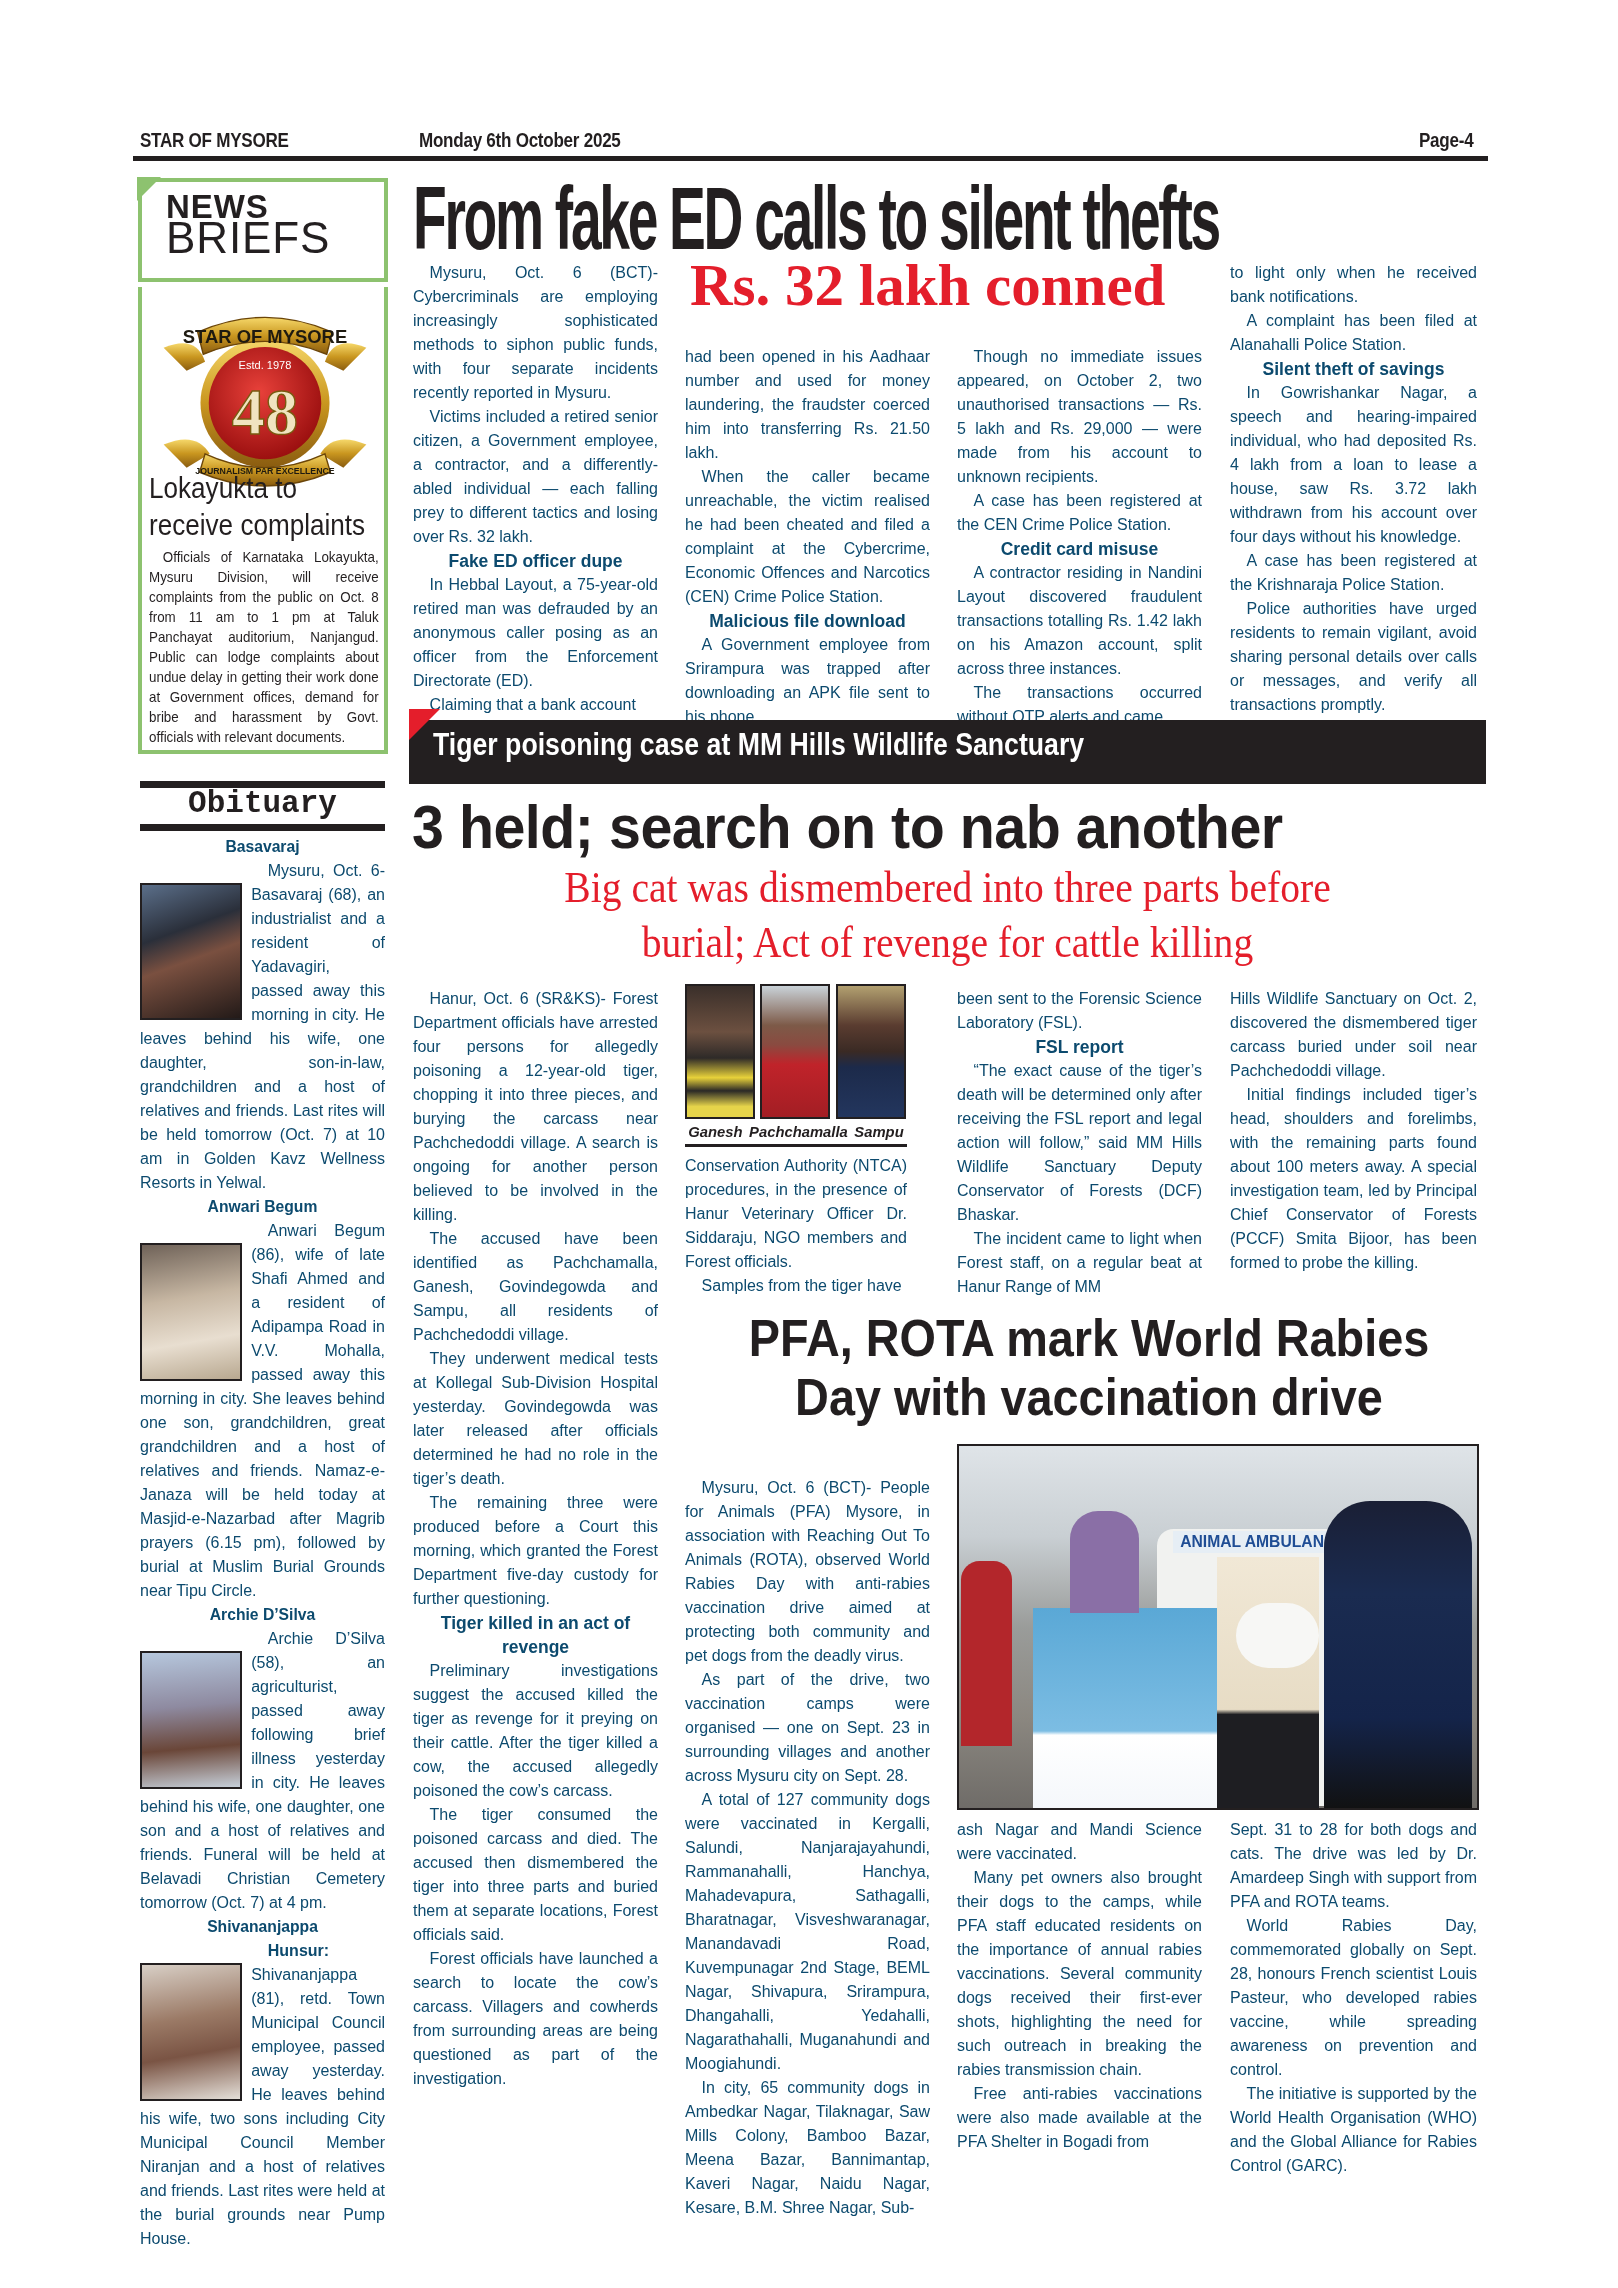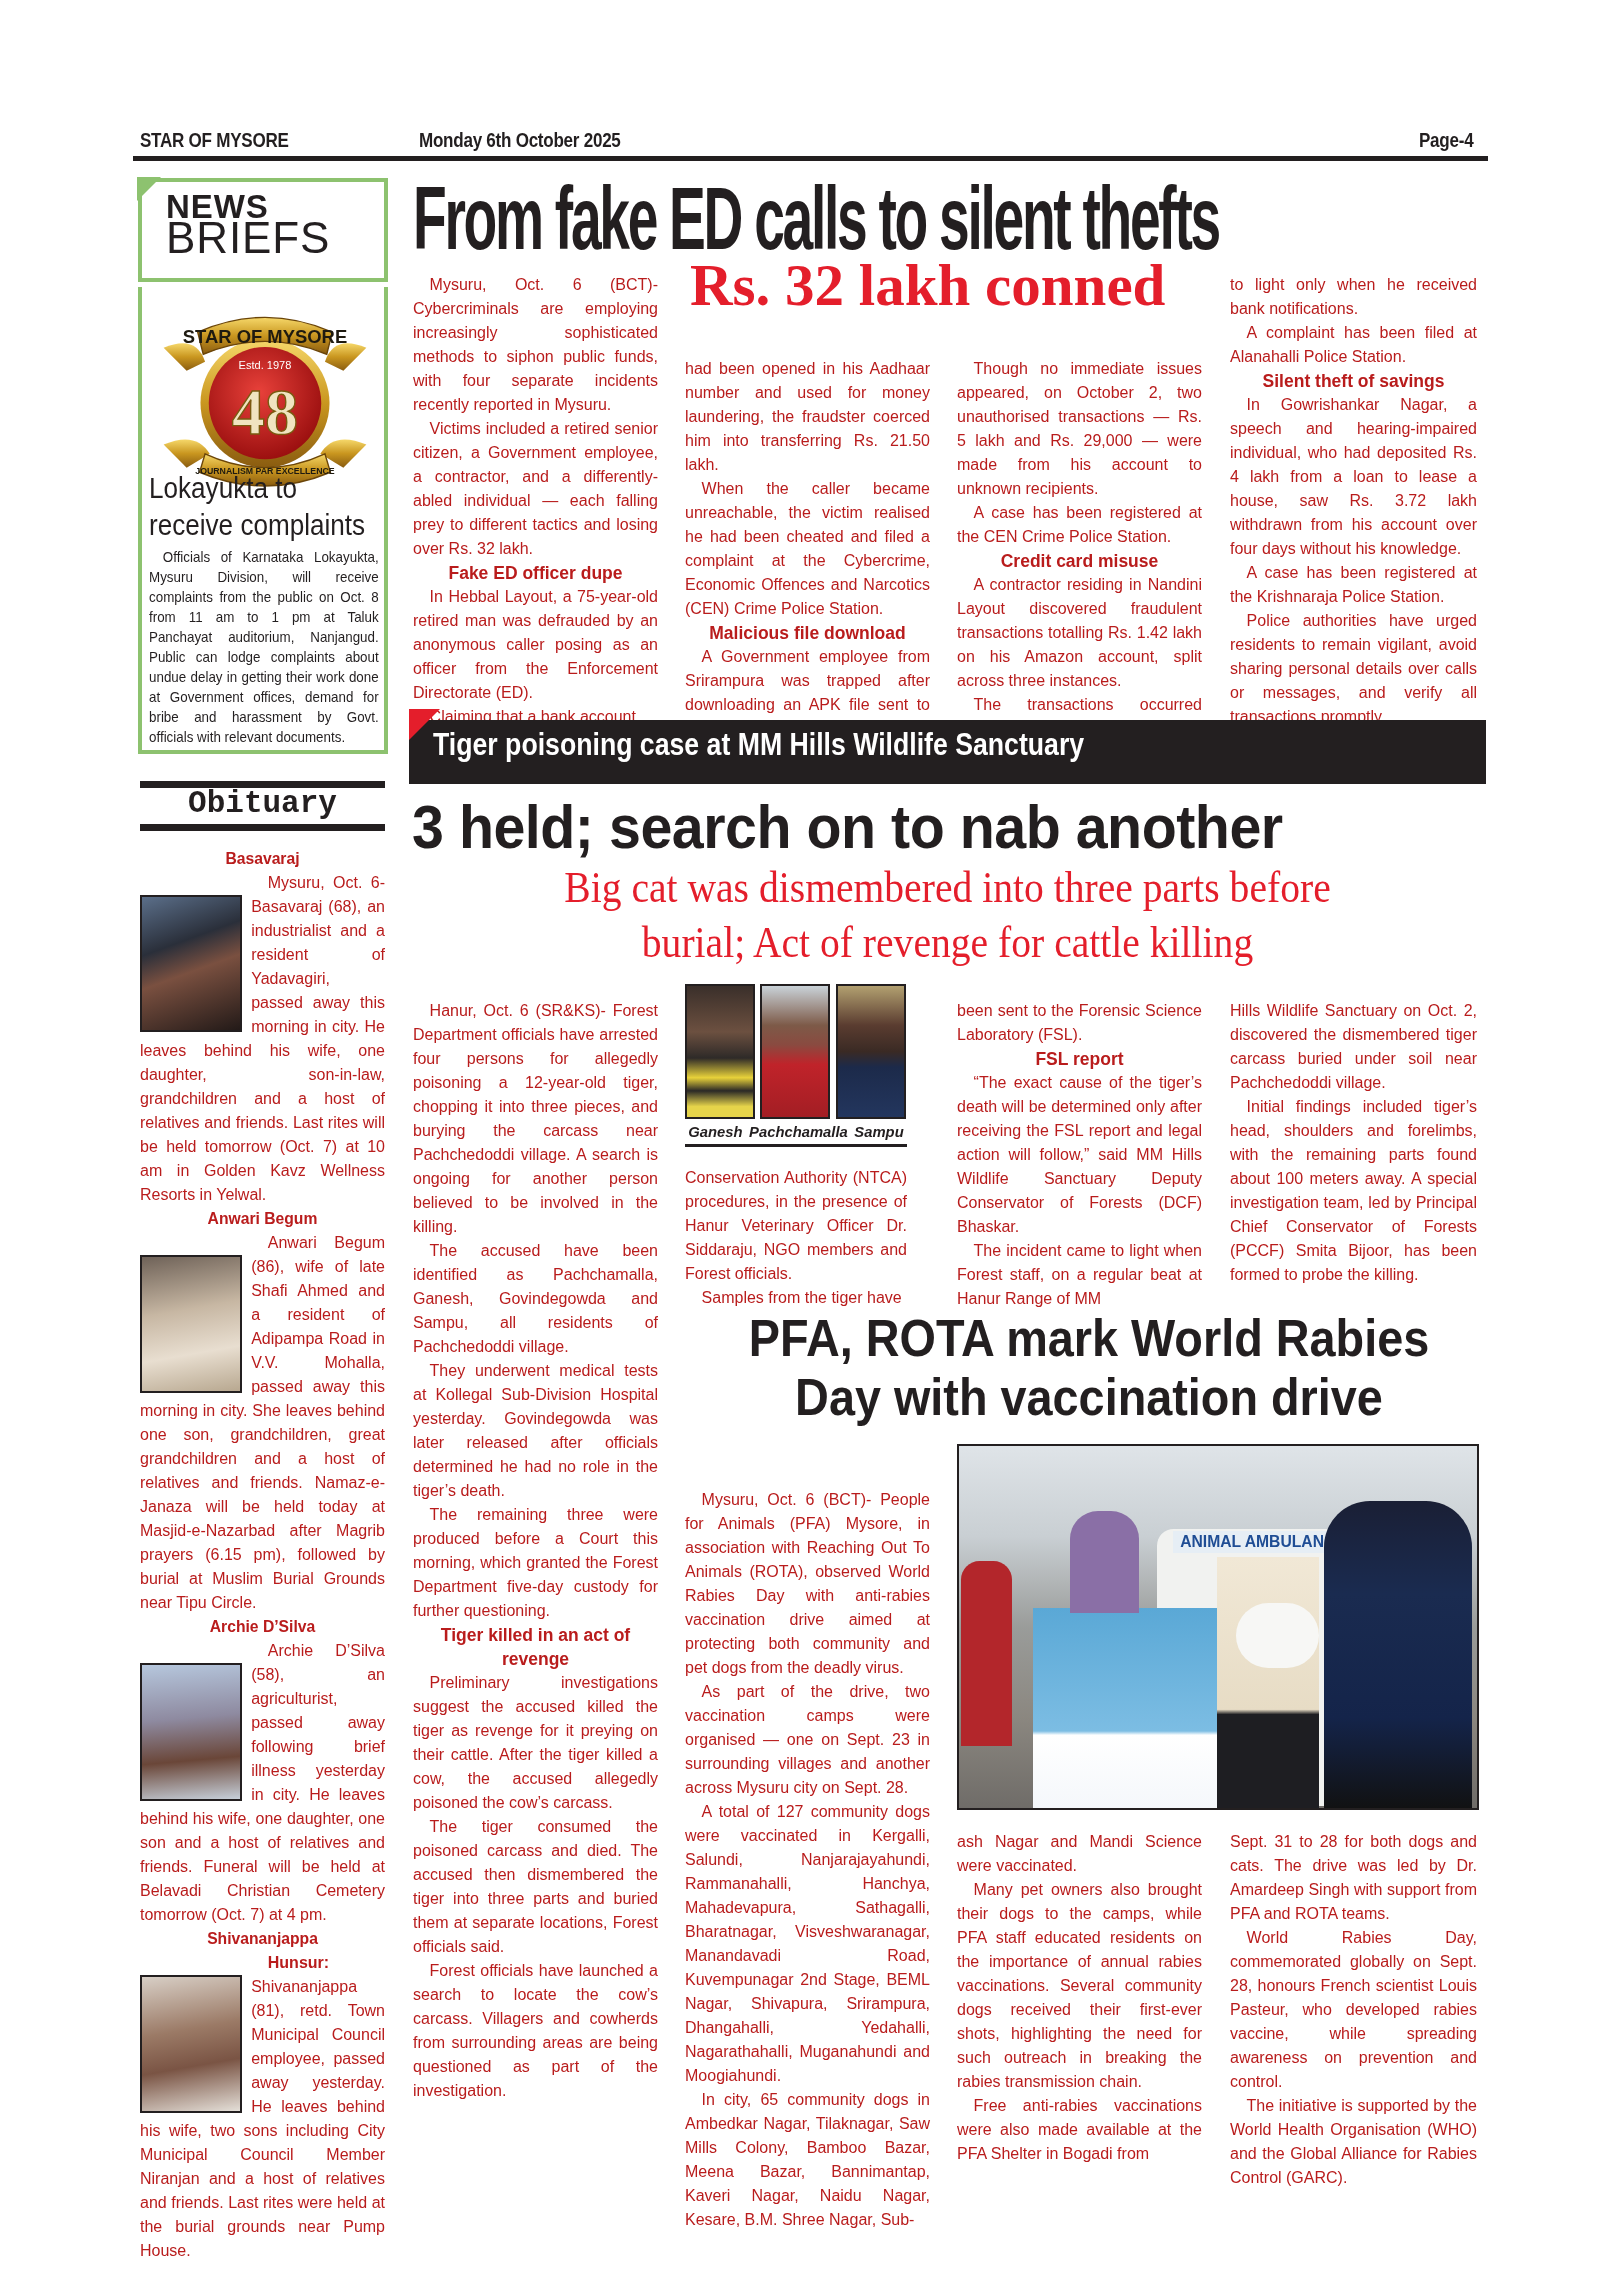--- a/index.html
+++ b/index.html
@@ -6,21 +6,21 @@
   html, body { width: 1619px; height: 2289px; background: #ffffff; overflow: hidden; }
   body { position: relative; font-family: "Liberation Sans", sans-serif; color: #231f20; }
 
   .abs { position: absolute; }
 
   
   .mast-text { font-family: "Liberation Sans", sans-serif; font-weight: bold; font-size: 19.4px; letter-spacing: -0.3px; transform: scaleX(0.88); transform-origin: left center; white-space: nowrap; }
   .mast-rule { background: #231f20; }
 
   
-  .col { font-size: 16px; line-height: 24px; text-align: justify; hyphens: manual; color: #b91c1c; margin-top: 12px; }
+  .col { font-size: 16px; line-height: 24px; text-align: justify; hyphens: manual; color: #0c4a6e; }
   .col p { text-indent: 16.6px; }
   .col .sub { font-weight: bold; text-align: center; font-size: 17.5px; line-height: 24px; text-indent: 0; }
   .col .noind { text-indent: 0; }
 
   
   .briefs-box { border: 4.6px solid #8dc26f; }
   .briefs-corner { width: 0; height: 0; border-top: 24px solid #8dc26f; border-right: 24px solid transparent; }
   .briefs-news { font-weight: bold; font-size: 33px; letter-spacing: 0.9px; }
   .briefs-title { font-size: 44px; letter-spacing: 0.9px; font-weight: normal; }
   .briefs-head { font-size: 29px; line-height: 37px; transform: scaleX(0.9); transform-origin: left center; white-space: nowrap; }

